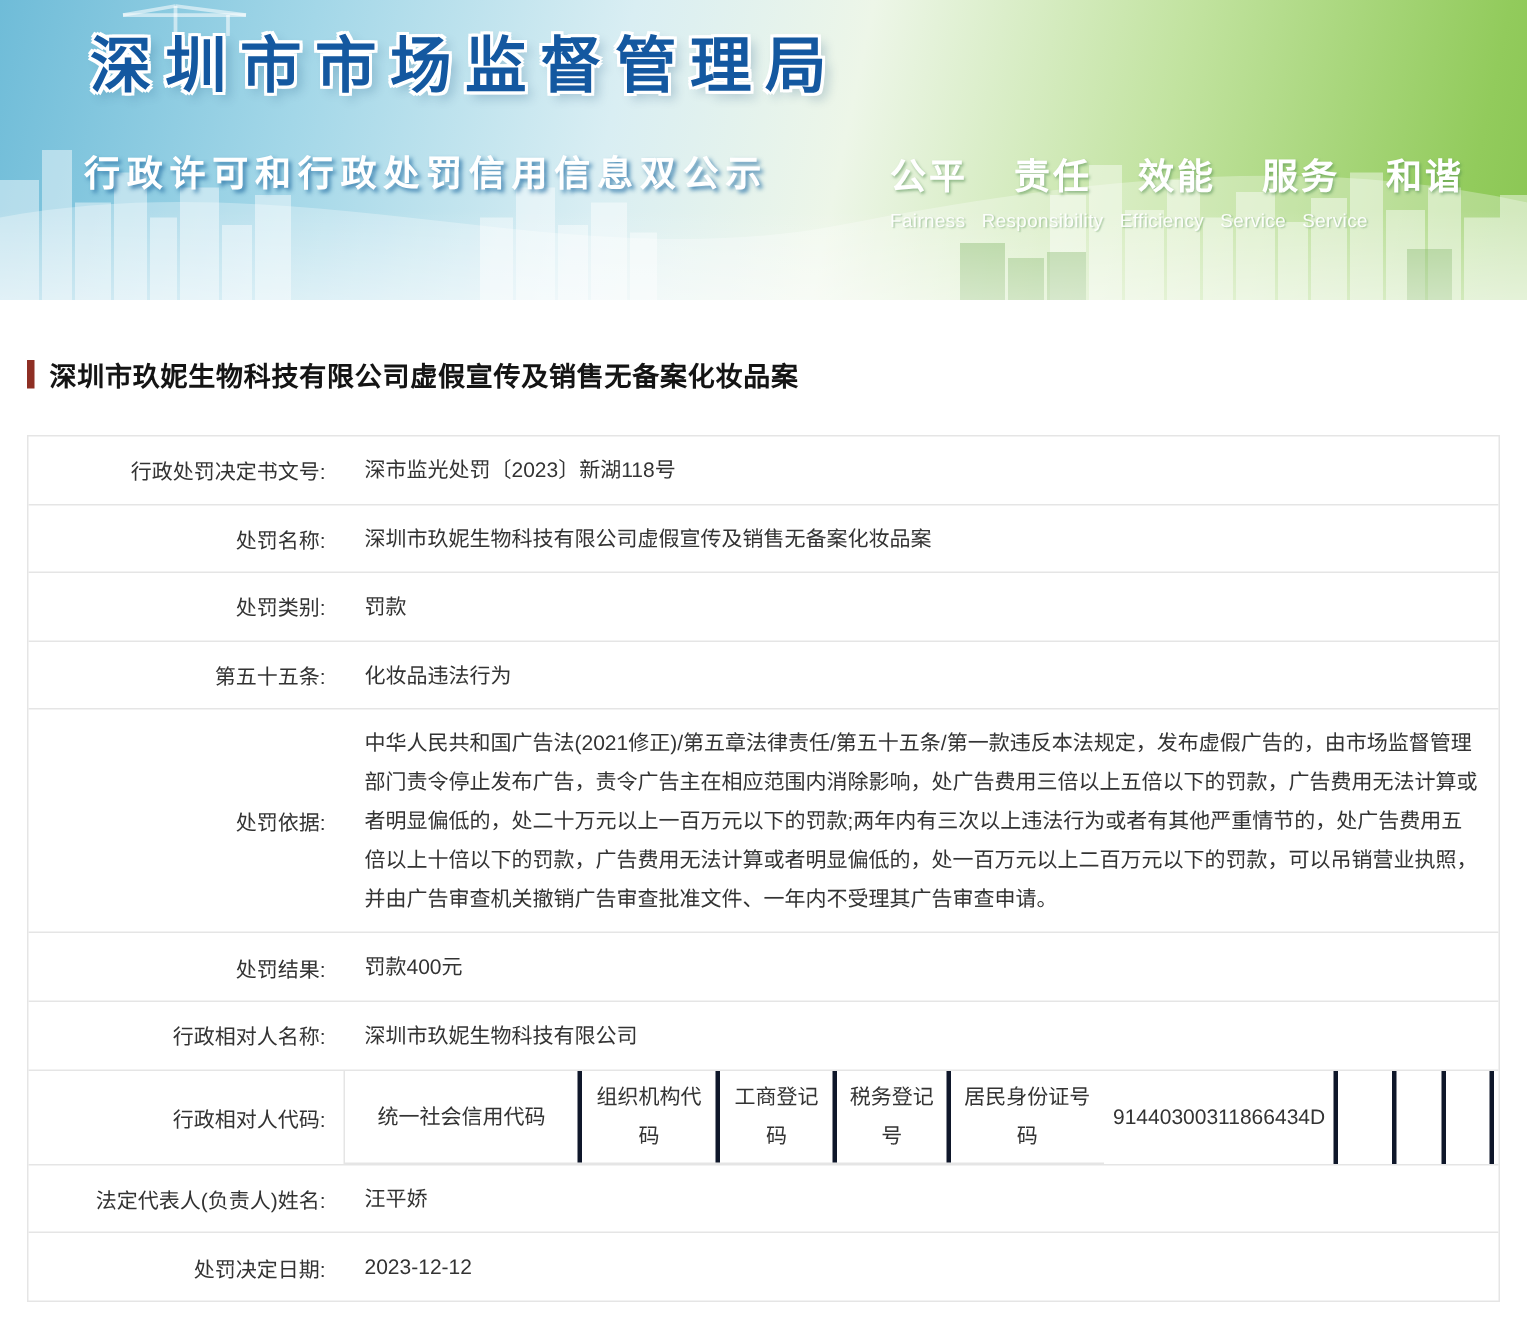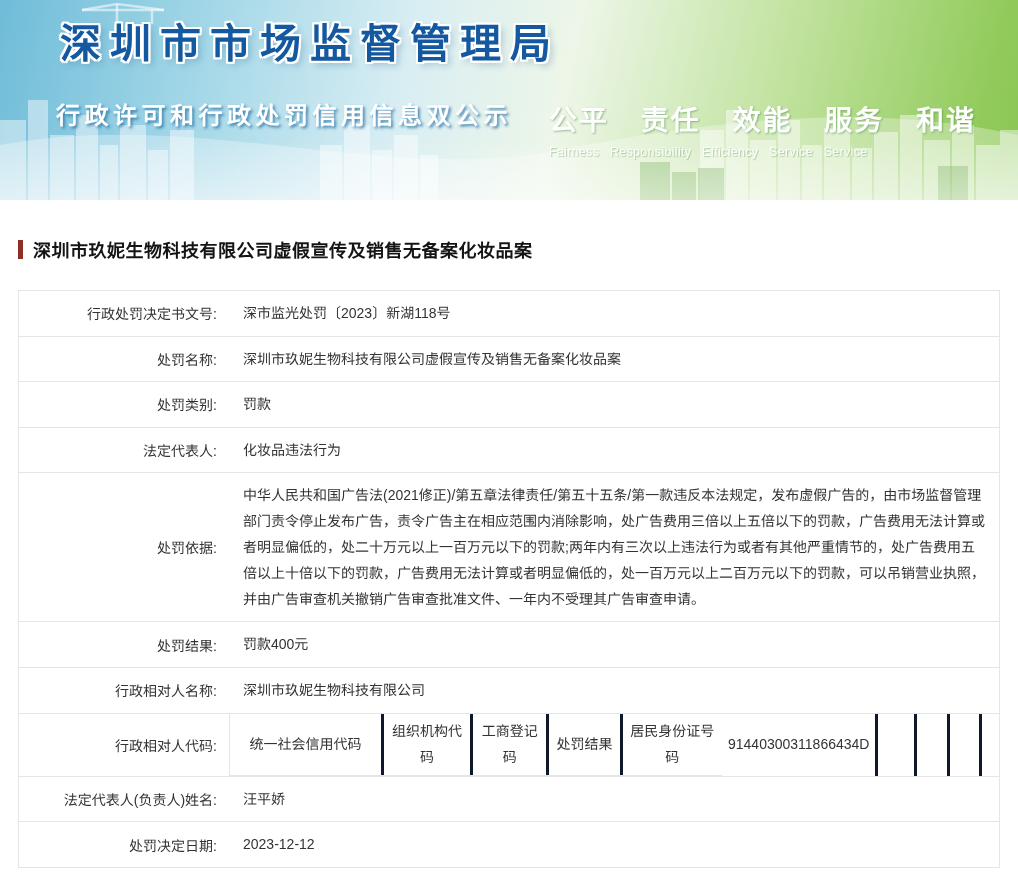--- a/index.html
+++ b/index.html
@@ -44,21 +44,21 @@
       4px 4px 7px rgba(0,60,110,.28);
   }
   .banner-title {
     position: absolute; left: 56px; top: 96px; z-index: 3;
     font-size: 24px; font-weight: bold; color: #ffffff;
     letter-spacing: 4.5px; white-space: nowrap;
     text-shadow: 2px 2px 3px rgba(46,118,168,.85);
   }
   .slogan { position: absolute; right: 42px; top: 98px; z-index: 3; }
   .slogan-cn {
-    font-size: 28px; font-weight: bold; color: #ffffff;
+    font-size: 24px; font-weight: bold; color: #ffffff;
     letter-spacing: 2px; word-spacing: 22px; white-space: nowrap;
     text-shadow: 1px 1px 2px rgba(80,140,80,.55);
   }
   .slogan-en {
     margin-top: 7px; font-size: 12.5px; color: rgba(255,255,255,.93);
     word-spacing: 7px; letter-spacing: .3px; white-space: nowrap;
     text-shadow: 1px 1px 1px rgba(80,140,80,.4);
   }
 
   
@@ -178,21 +178,21 @@
       <div class="cell-label">处罚名称:</div>
       <div class="cell-value">深圳市玖妮生物科技有限公司虚假宣传及销售无备案化妆品案</div>
     </div>
 
     <div class="row">
       <div class="cell-label">处罚类别:</div>
       <div class="cell-value">罚款</div>
     </div>
 
     <div class="row">
-      <div class="cell-label">法定代表人:</div>
+      <div class="cell-label">第五十五条:</div>
       <div class="cell-value">化妆品违法行为</div>
     </div>
 
     <div class="row row-basis">
       <div class="cell-label">处罚依据:</div>
       <div class="cell-value">中华人民共和国广告法(2021修正)/第五章法律责任/第五十五条/第一款违反本法规定，发布虚假广告的，由市场监督管理部门责令停止发布广告，责令广告主在相应范围内消除影响，处广告费用三倍以上五倍以下的罚款，广告费用无法计算或者明显偏低的，处二十万元以上一百万元以下的罚款;两年内有三次以上违法行为或者有其他严重情节的，处广告费用五倍以上十倍以下的罚款，广告费用无法计算或者明显偏低的，处一百万元以上二百万元以下的罚款，可以吊销营业执照，并由广告审查机关撤销广告审查批准文件、一年内不受理其广告审查申请。</div>
     </div>
 
     <div class="row">
       <div class="cell-label">处罚结果:</div>
@@ -205,21 +205,21 @@
     </div>
 
     <div class="row">
       <div class="cell-label">行政相对人代码:</div>
       <div class="cell-value value-code">
         <div class="code-table">
           <div class="code-row code-head">
             <div class="code-cell c1">统一社会信用代码</div>
             <div class="code-cell c2">组织机构代码</div>
             <div class="code-cell c3">工商登记码</div>
-            <div class="code-cell c4">处罚结果</div>
+            <div class="code-cell c4">税务登记号</div>
             <div class="code-cell c5">居民身份证号码</div>
           </div>
           <div class="code-row code-vals">
             <div class="code-cell c1">91440300311866434D</div>
             <div class="code-cell c2"></div>
             <div class="code-cell c3"></div>
             <div class="code-cell c4"></div>
             <div class="code-cell c5"></div>
           </div>
         </div>

